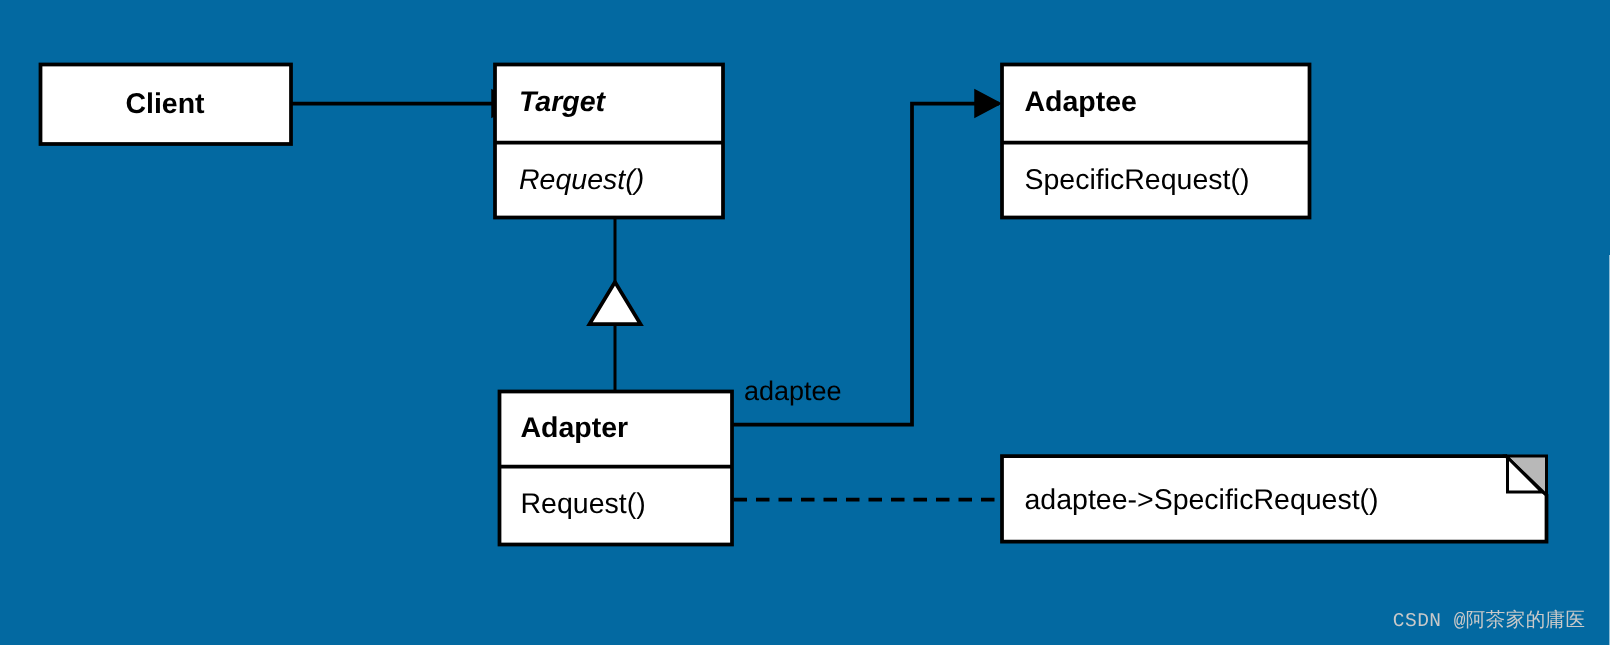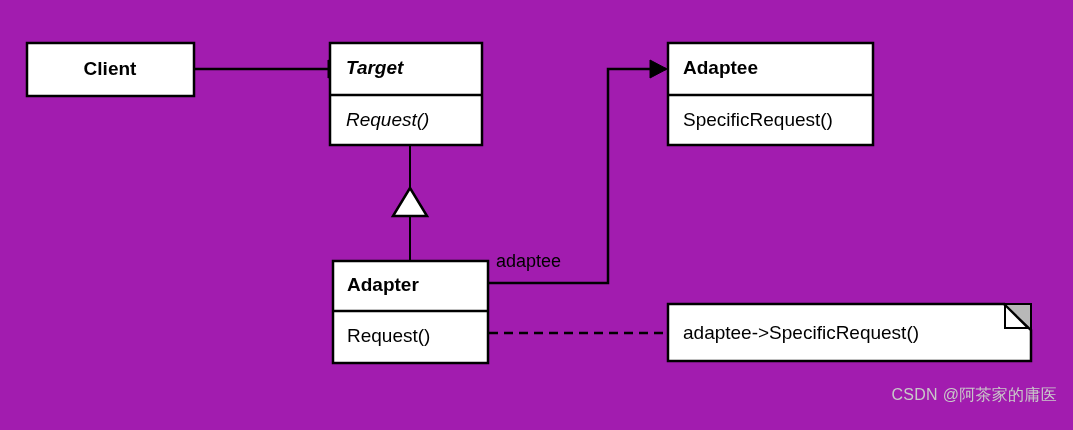--- a/index.html
+++ b/index.html
@@ -4,21 +4,21 @@
 <style>
   html, body {
     margin: 0;
     padding: 0;
     background: #ffffff;
   }
   #canvas {
     position: relative;
     width: 1073px;
     height: 430px;
-    background: #a21caf;
+    background: #0369a1;
     overflow: hidden;
     font-family: "Liberation Sans", sans-serif;
   }
   #diagram-svg {
     position: absolute;
     left: 0;
     top: 0;
     width: 1073px;
     height: 430px;
   }
@@ -79,23 +79,23 @@
     stroke-width: 2;
   }
   .fold-white {
     fill: #ffffff;
     stroke: #000000;
     stroke-width: 2;
   }
   #watermark {
     position: absolute;
     right: 16px;
-    bottom: 24px;
-    font-family: Liberation Sans, sans-serif;
-    font-size: 16px;
+    bottom: 8px;
+    font-family: Liberation Mono, monospace;
+    font-size: 13px;
     color: #c9c9c9;
     letter-spacing: 0.3px;
     white-space: nowrap;
   }
 </style>
 </head>
 <body>
 
 <div id="canvas">
 

